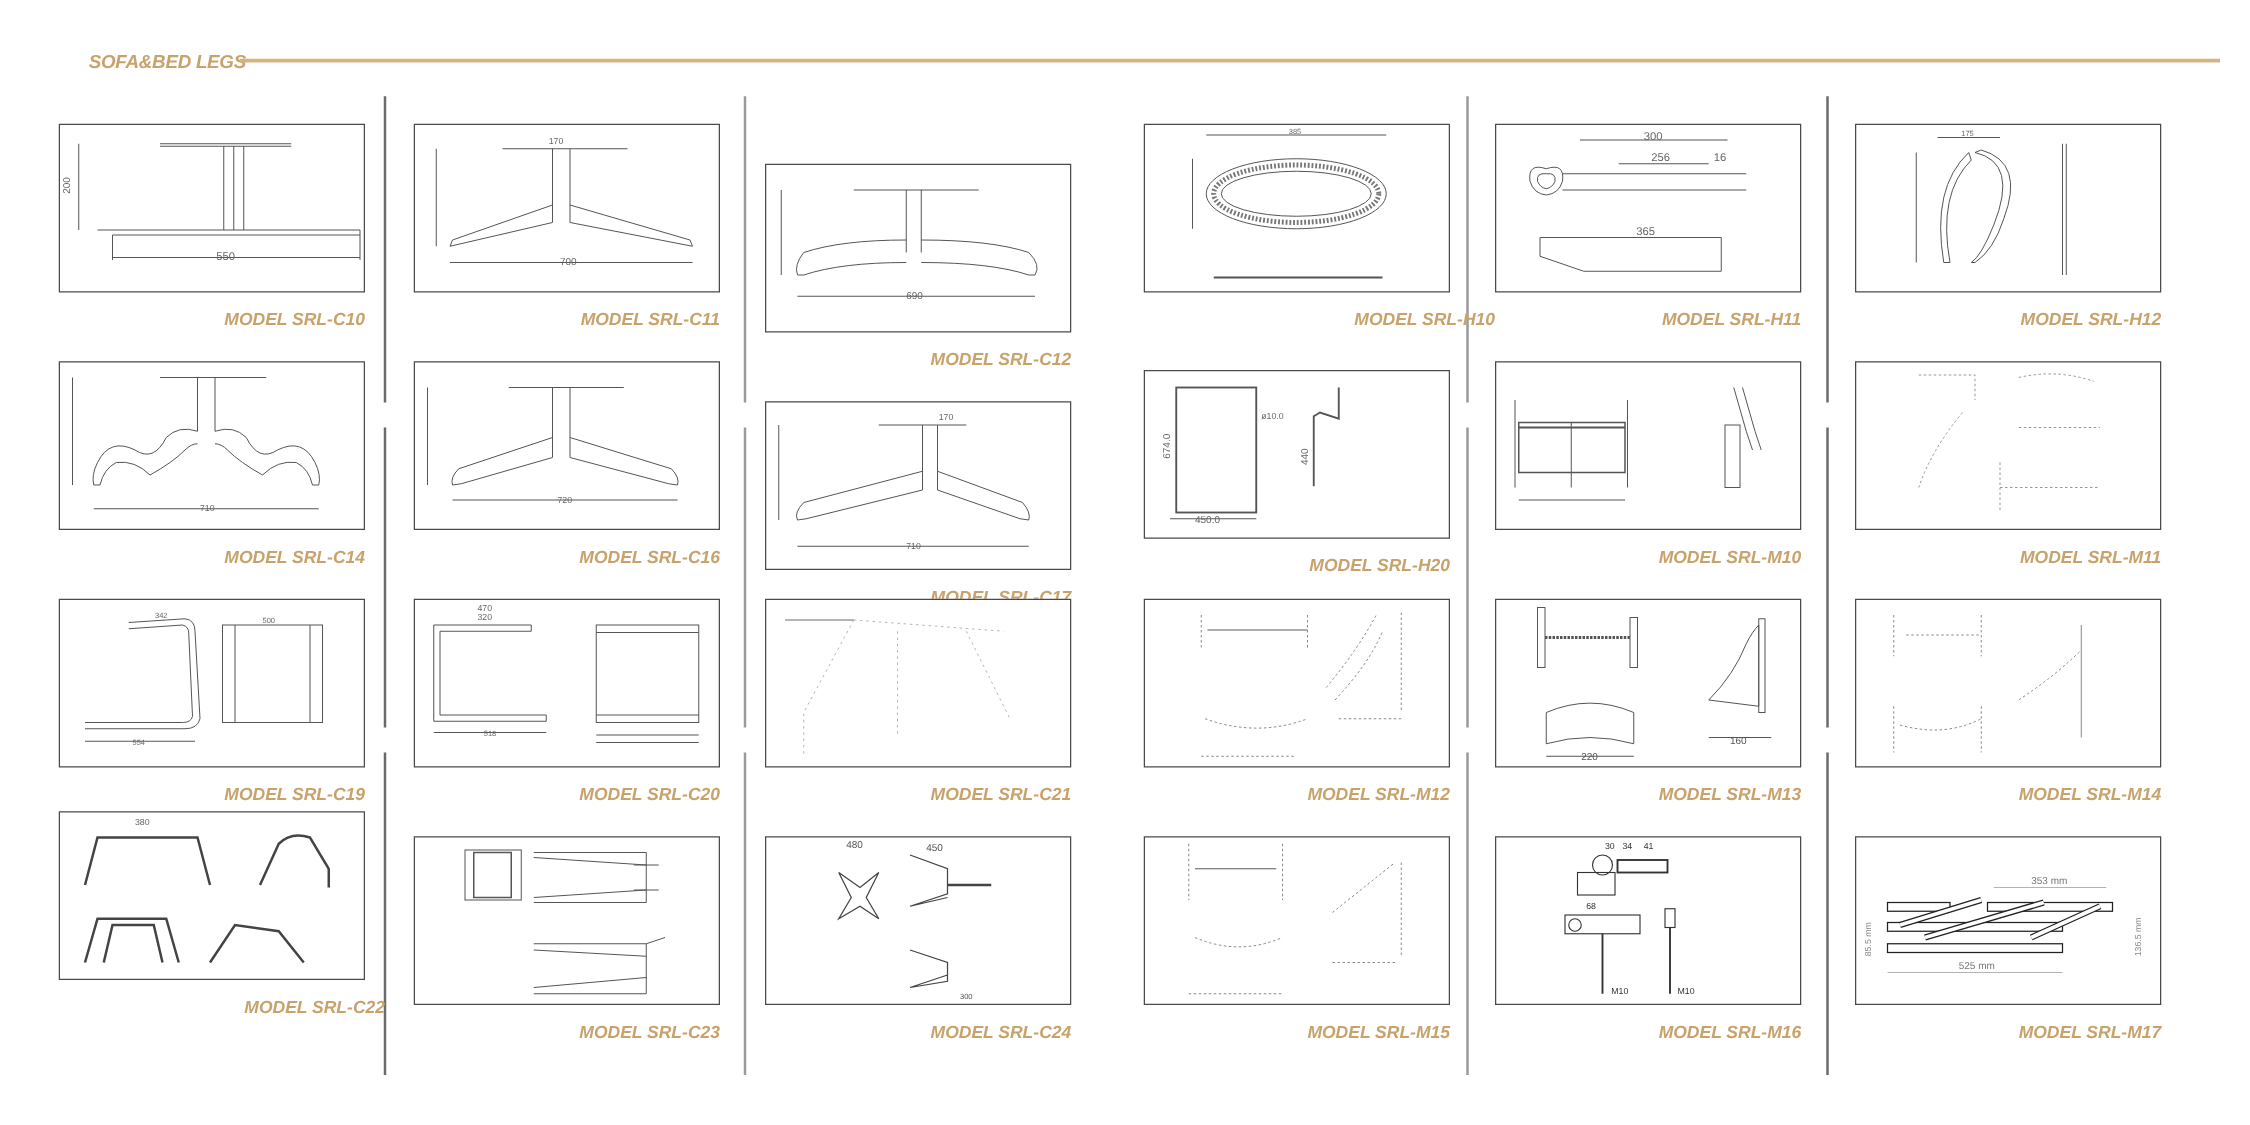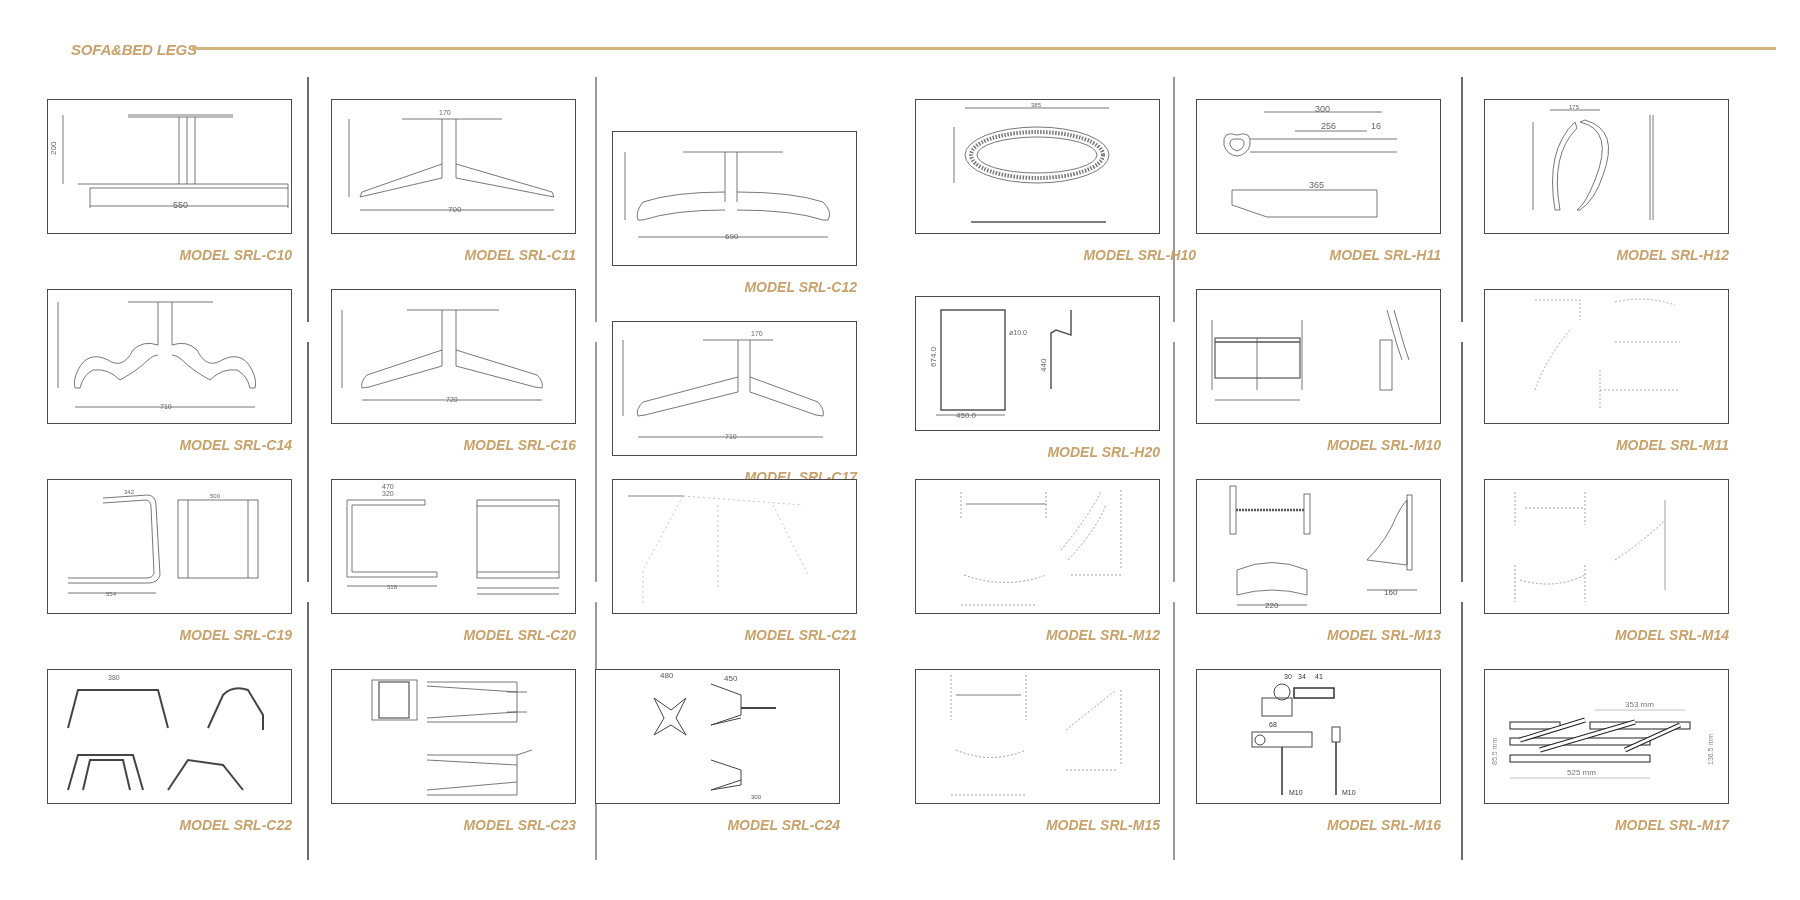--- a/index.html
+++ b/index.html
@@ -318,21 +318,21 @@
       <path d="M130 80 Q160 60 180 40"></path>
       <line x1="180" y1="20" x2="180" y2="110" stroke-dasharray="none"></line>
       <line x1="30" y1="85" x2="30" y2="122"></line>
         <line x1="100" y1="85" x2="100" y2="122"></line>
       <path d="M35 100 Q70 110 100 95"></path>
     </svg>
   </div>
   <span class="label">MODEL SRL-M14</span>
 </div>
 
-<div class="cell" style="left:47px;top:669px;">
+<div class="cell" style="left:47px;top:649px;padding-left:16px;">
   <div class="frame">
     <svg viewBox="0 0 243 133" stroke="#444" fill="none" stroke-width="2">
       <path d="M20 58 L30 20 L110 20 L120 58"></path>
       <path d="M160 58 L175 25 Q185 15 200 20 L215 45 L215 60"></path>
       <path d="M20 120 L30 85 L85 85 L95 120"></path>
       <path d="M35 120 L42 90 L75 90 L82 120"></path>
       <path d="M120 120 L140 90 L175 95 L195 120"></path>
       <text x="60" y="10" fill="#666" stroke="none" font-size="7">380</text>
     </svg>
   </div>
@@ -345,21 +345,21 @@
       <rect x="40" y="10" width="45" height="40"></rect>
       <rect x="47" y="12" width="30" height="36" stroke-width="1.2"></rect>
       <path d="M95 12 L185 12 L185 52 L95 52 M95 16 L185 22 M95 48 L185 42"></path>
       <path d="M175 22 L195 22 M175 42 L195 42"></path>
       <path d="M95 85 L185 85 L185 125 L95 125 M95 90 L185 95 M95 120 L185 112 M185 85 L200 80"></path>
     </svg>
   </div>
   <span class="label">MODEL SRL-C23</span>
 </div>
 
-<div class="cell" style="left:595px;top:669px;">
+<div class="cell" style="left:612px;top:669px;">
   <div class="frame">
     <svg viewBox="0 0 243 133" stroke="#444" fill="none" stroke-width="1">
       <path d="M58 28 L75 40 L90 28 L80 48 L90 65 L75 55 L58 65 L68 48 Z"></path>
       <path d="M115 14 L145 25 L145 45 L115 55 L145 48 M115 90 L145 100 L145 115 L115 120 L145 110"></path>
       <line x1="145" y1="38" x2="180" y2="38" stroke-width="2"></line>
       <text x="64" y="8" fill="#555" stroke="none" font-size="8">480</text>
       <text x="128" y="11" fill="#555" stroke="none" font-size="8">450</text>
       <text x="155" y="129" fill="#555" stroke="none" font-size="6">300</text>
     </svg>
   </div>

